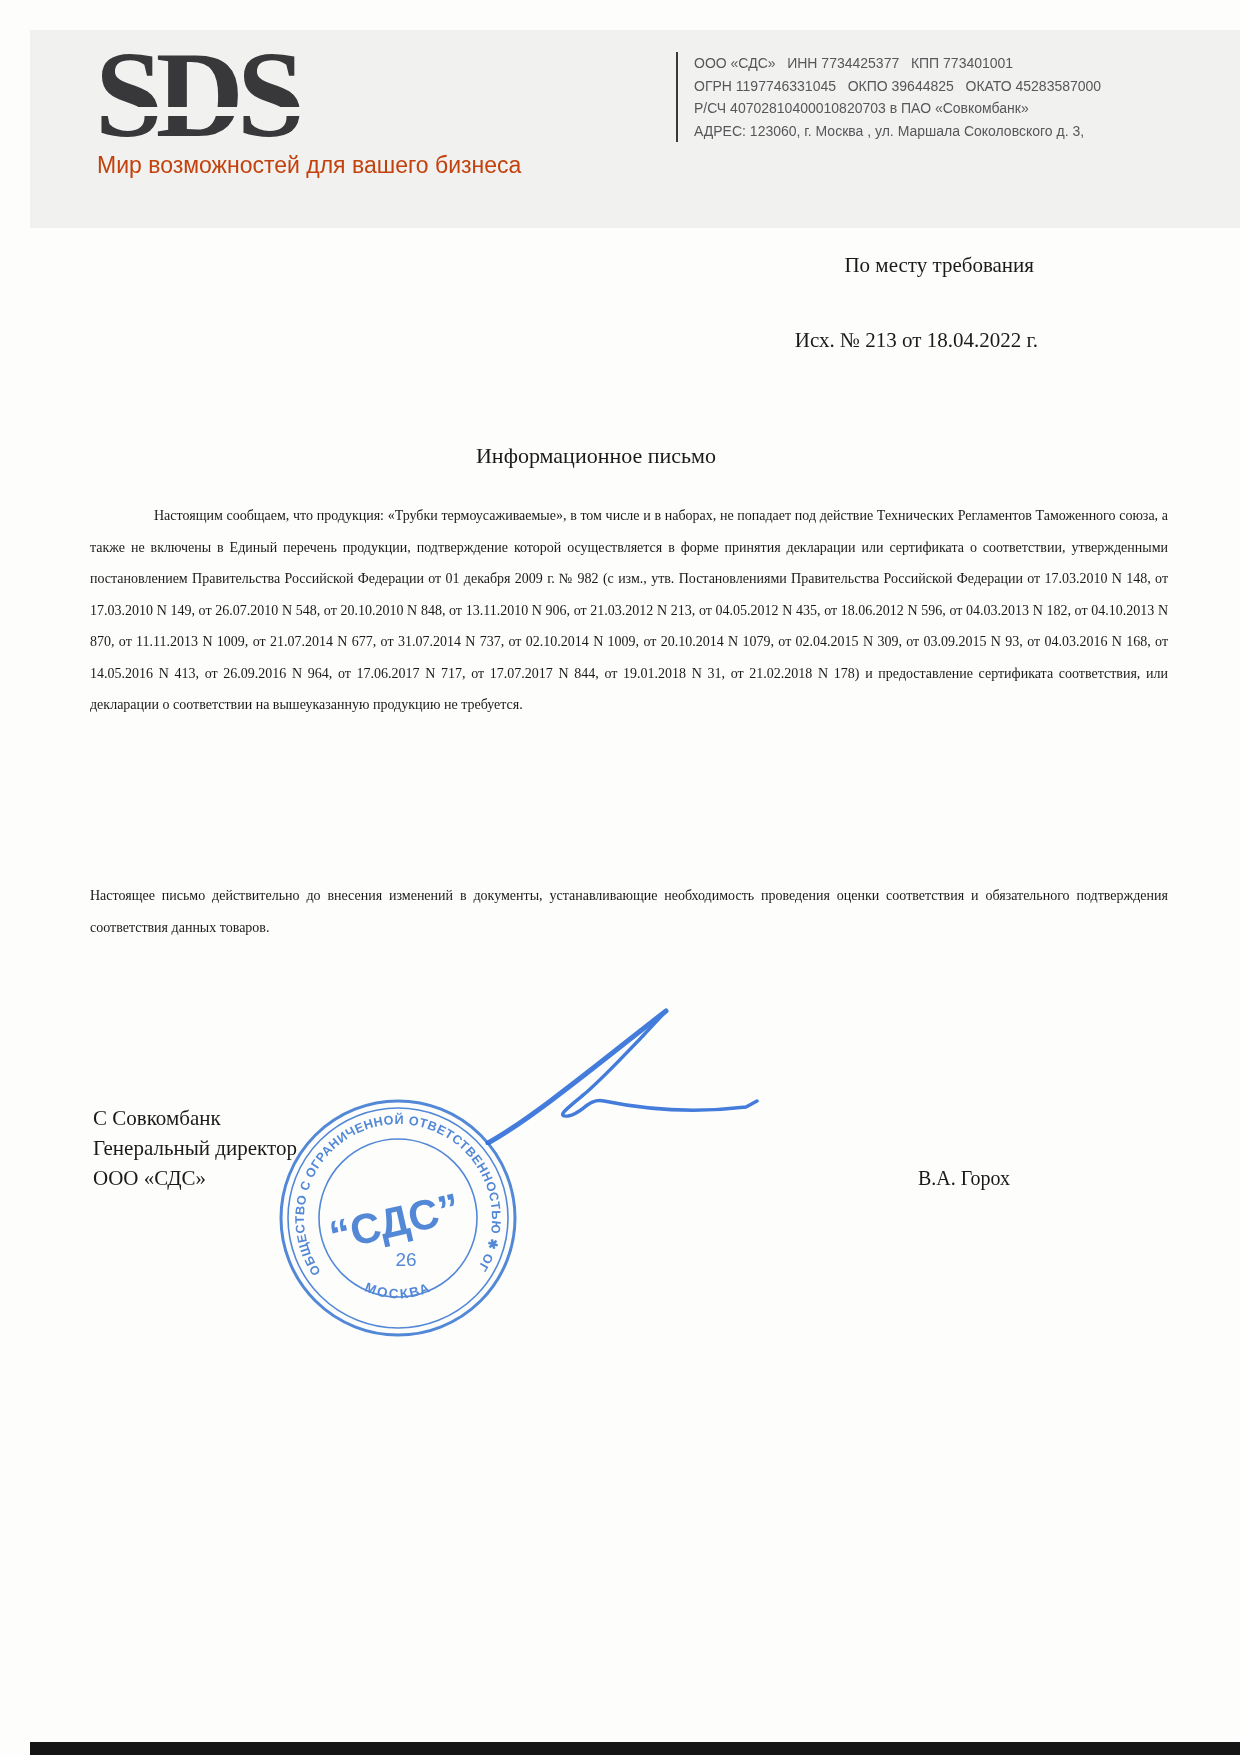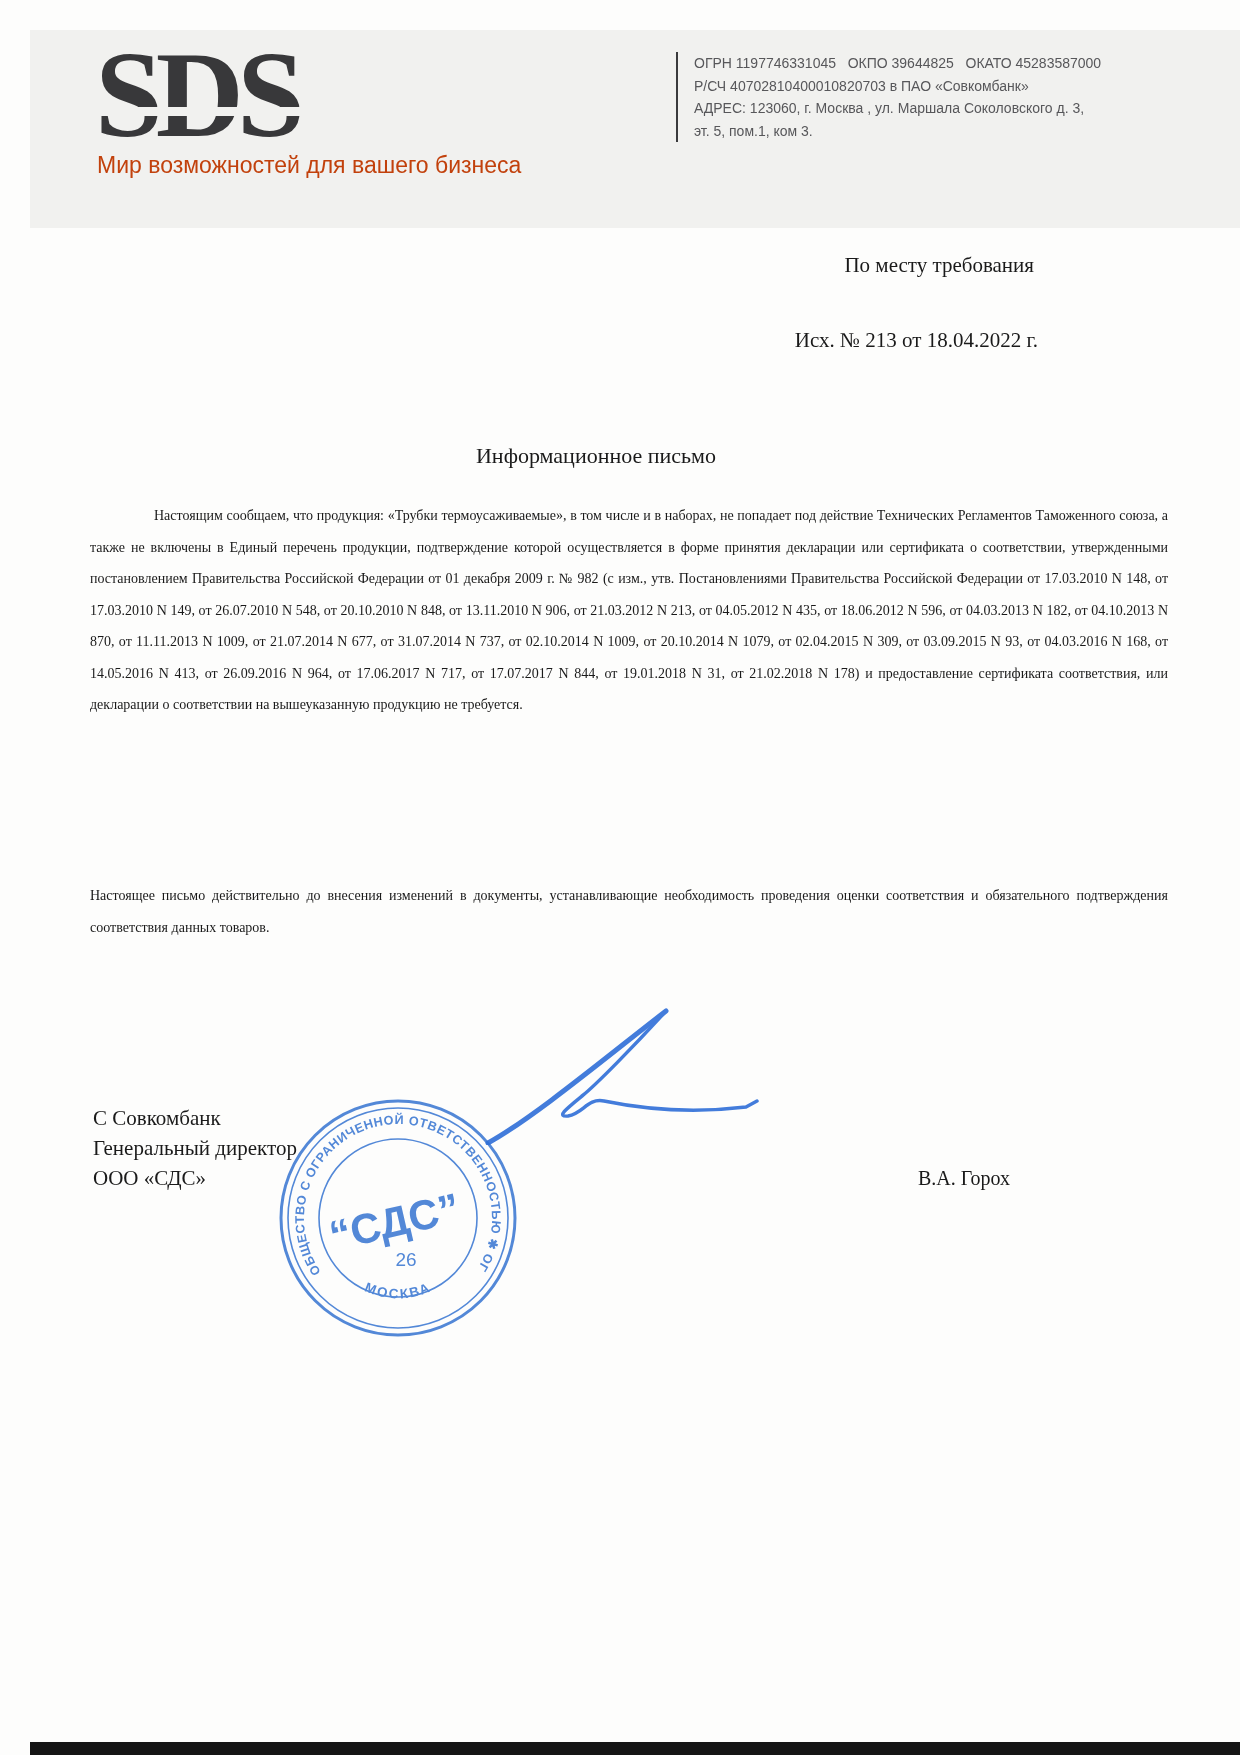--- a/index.html
+++ b/index.html
@@ -78,24 +78,24 @@
 
 <div class="band"></div>
 
 <div class="logo-wrap">
   <div class="logo-text">SDS</div>
   <div class="logo-strip"></div>
   <div class="tagline">Мир возможностей для вашего бизнеса</div>
 </div>
 
 <div class="details">
+  <div>ООО «СДС»   ИНН 7734425377   КПП 773401001</div>
   <div>ОГРН 1197746331045   ОКПО 39644825   ОКАТО 45283587000</div>
   <div>Р/СЧ 40702810400010820703 в ПАО «Совкомбанк»</div>
   <div>АДРЕС: 123060, г. Москва , ул. Маршала Соколовского д. 3,</div>
-  <div>эт. 5, пом.1, ком 3.</div>
 </div>
 
 <div class="recipient">По месту требования</div>
 <div class="reference">Исх. № 213 от 18.04.2022 г.</div>
 
 <div class="doc-title">Информационное письмо</div>
 
 <div class="para para1">Настоящим сообщаем, что продукция: «Трубки термоусаживаемые», в том числе и в наборах, не попадает под действие Технических Регламентов Таможенного союза, а также не включены в Единый перечень продукции, подтверждение которой осуществляется в форме принятия декларации или сертификата о соответствии, утвержденными постановлением Правительства Российской Федерации от 01 декабря 2009 г. № 982 (с изм., утв. Постановлениями Правительства Российской Федерации от 17.03.2010 N 148, от 17.03.2010 N 149, от 26.07.2010 N 548, от 20.10.2010 N 848, от 13.11.2010 N 906, от 21.03.2012 N 213, от 04.05.2012 N 435, от 18.06.2012 N 596, от 04.03.2013 N 182, от 04.10.2013 N 870, от 11.11.2013 N 1009, от 21.07.2014 N 677, от 31.07.2014 N 737, от 02.10.2014 N 1009, от 20.10.2014 N 1079, от 02.04.2015 N 309, от 03.09.2015 N 93, от 04.03.2016 N 168, от 14.05.2016 N 413, от 26.09.2016 N 964, от 17.06.2017 N 717, от 17.07.2017 N 844, от 19.01.2018 N 31, от 21.02.2018 N 178) и предоставление сертификата соответствия, или декларации о соответствии на вышеуказанную продукцию не требуется.</div>
 <div class="para para2">Настоящее письмо действительно до внесения изменений в документы, устанавливающие необходимость проведения оценки соответствия и обязательного подтверждения соответствия данных товаров.</div>
 

